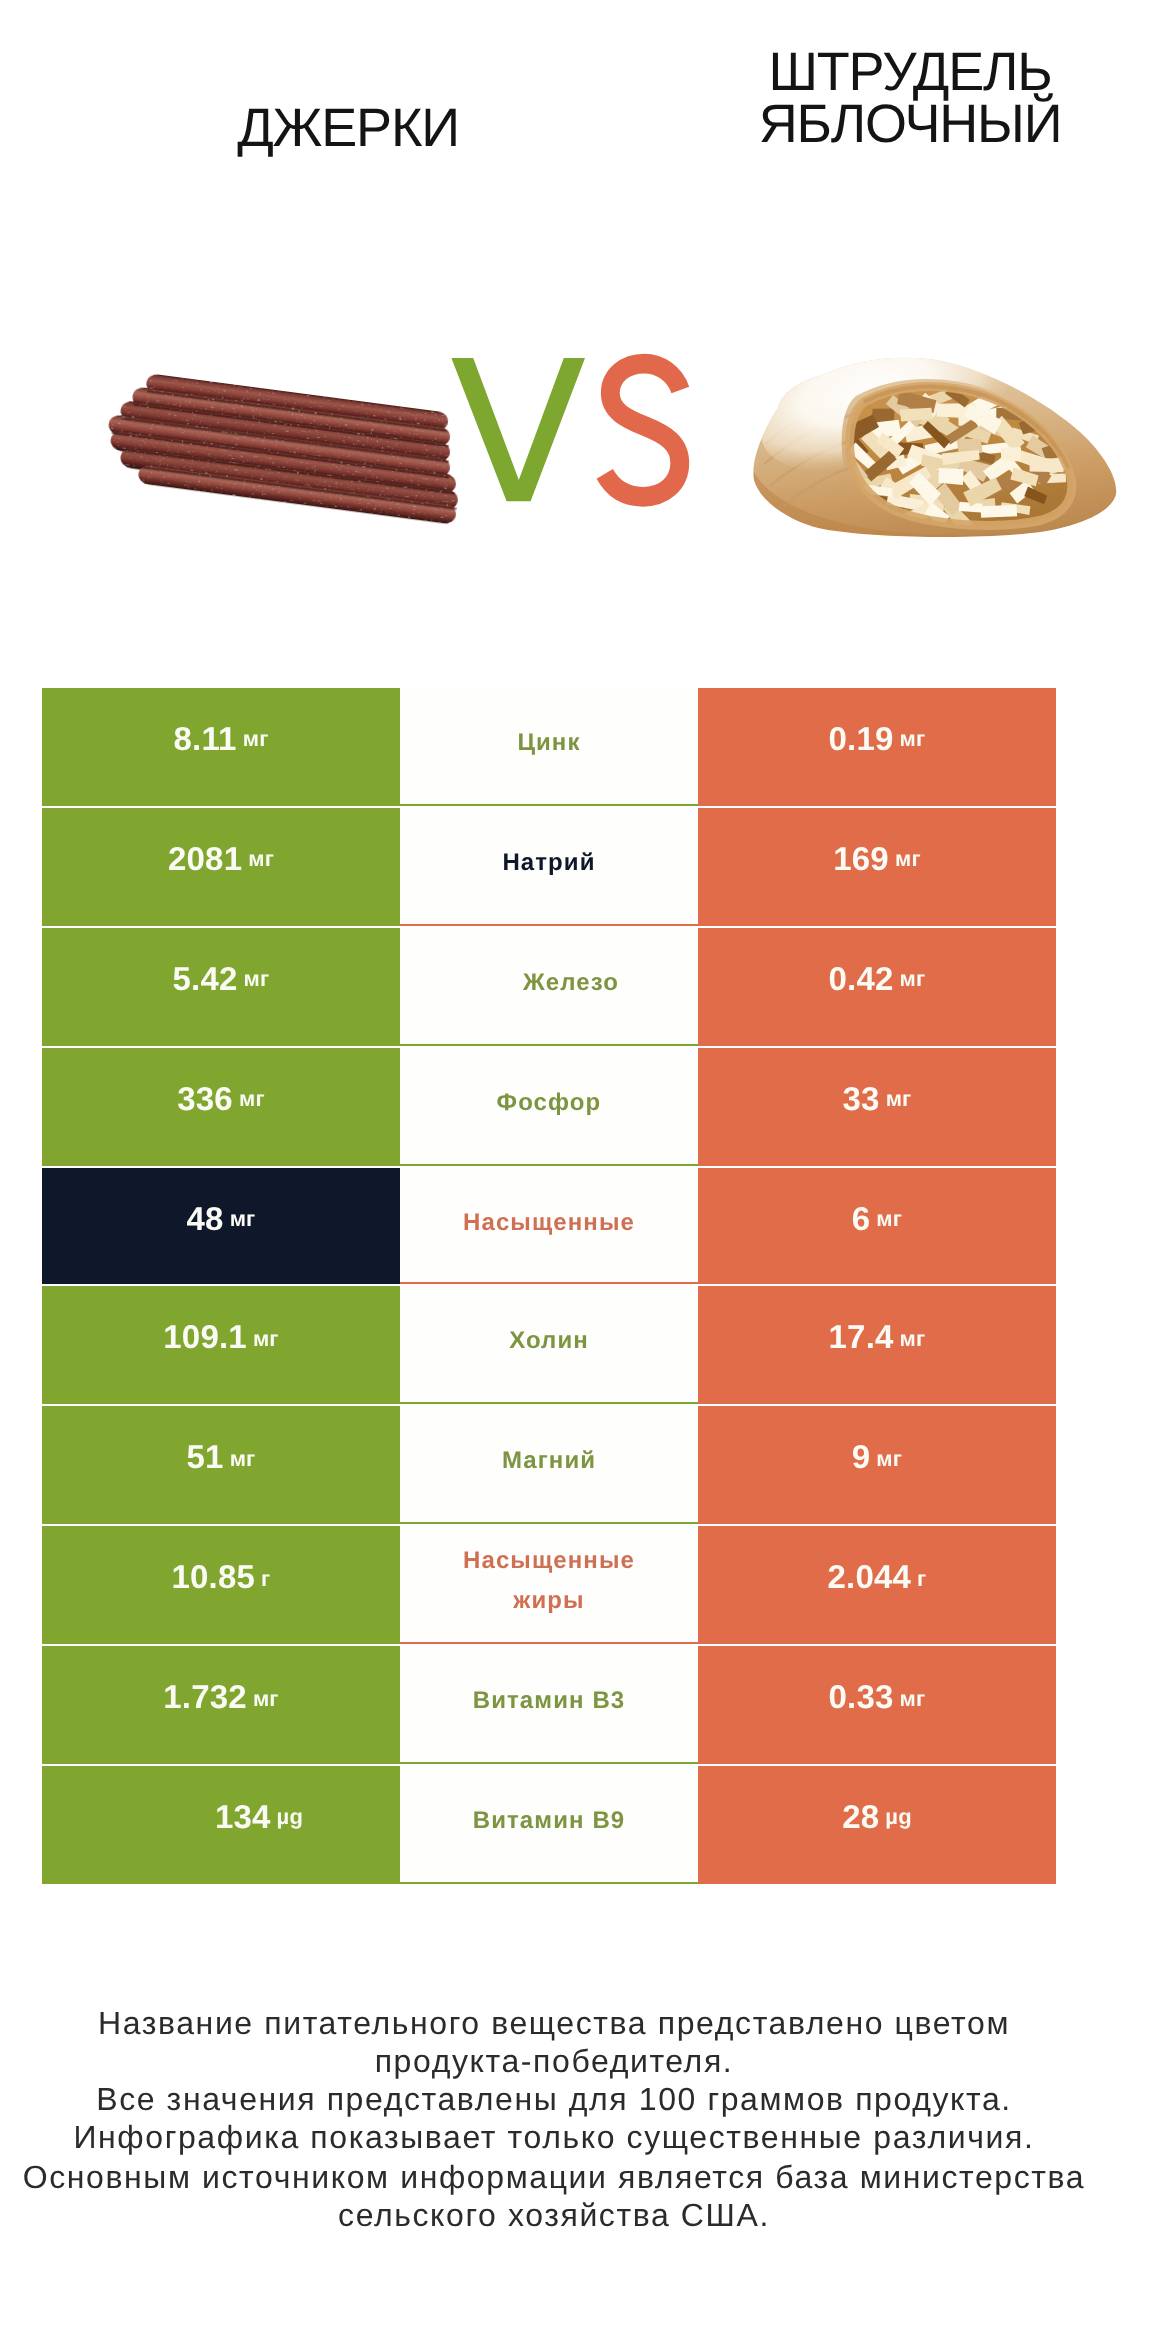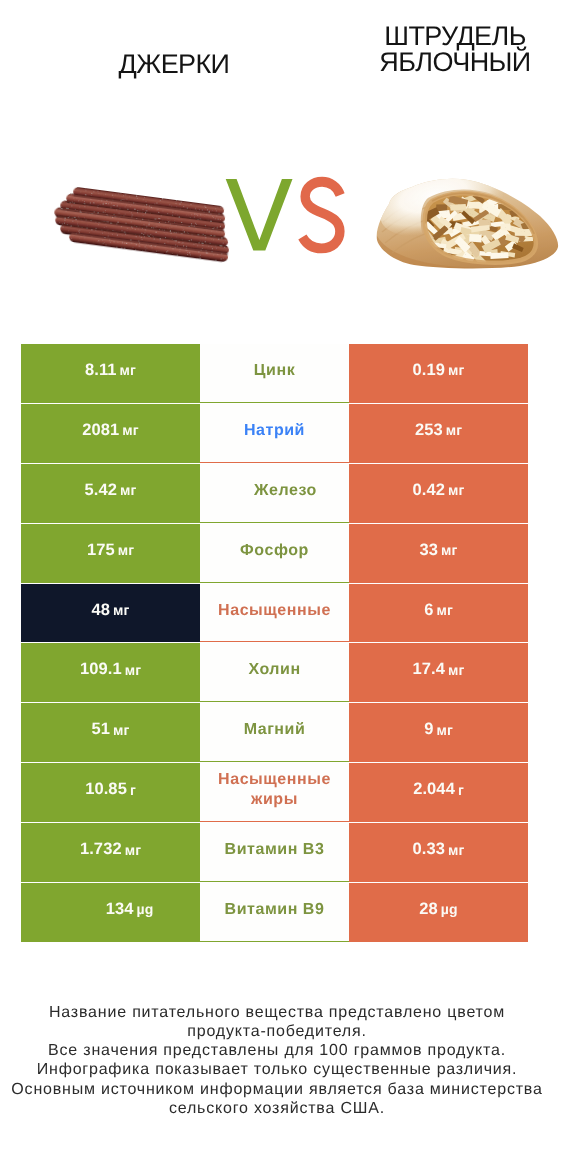--- a/index.html
+++ b/index.html
@@ -24,22 +24,22 @@
 
   
   .hero-svg{position:absolute;left:0;top:0;}
 
   
   .table{position:absolute;left:21px;top:344px;width:537px;}
   .row{position:relative;height:59.9px;display:flex;}
   .cell{box-sizing:border-box;display:flex;align-items:center;justify-content:center;text-align:center;}
   .cell-l,.cell-r{width:179px;height:58.9px;font-size:16.5px;font-weight:700;color:#fbfbf6;letter-spacing:0.1px;}
   .cell-l>*,.cell-r>*{position:relative;top:-3px;}
-  .cell-m{width:149px;height:58.9px;font-size:16px;font-weight:700;line-height:20px;letter-spacing:0.55px;padding:0 14px 4px;background:#fefefd;}
-  .unit{font-size:14px;font-weight:700;margin-left:3px;}
+  .cell-m{width:149px;height:58.9px;font-size:12px;font-weight:700;line-height:20px;letter-spacing:0.55px;padding:0 14px 4px;background:#fefefd;}
+  .unit{font-size:11px;font-weight:700;margin-left:3px;}
 
   
   .footer{
     position:absolute;left:1px;top:1003px;width:552px;
     text-align:center;color:#2b2b2b;font-size:16px;line-height:19.15px;letter-spacing:0.8px;
   }
 </style>
 </head>
 <body>
 
@@ -302,40 +302,40 @@
         <div class="cell cell-r" style="background: rgb(224, 108, 73);">
           <span>0.19</span>
           <span class="unit">мг</span>
         </div>
       </div>
       <div class="row">
         <div class="cell cell-l" style="background: rgb(128, 166, 47);">
           <span>2081</span>
           <span class="unit">мг</span>
         </div>
-        <div class="cell cell-m" style="color: #3b82f6; border-bottom: 1px solid rgb(224, 108, 73);">Натрий</div>
-        <div class="cell cell-r" style="background: rgb(224, 108, 73);">
-          <span>253</span>
+        <div class="cell cell-m" style="color: #0f172a; border-bottom: 1px solid rgb(224, 108, 73);">Натрий</div>
+        <div class="cell cell-r" style="background: rgb(224, 108, 73);">
+          <span>169</span>
           <span class="unit">мг</span>
         </div>
       </div>
       <div class="row">
         <div class="cell cell-l" style="background: rgb(128, 166, 47);">
           <span>5.42</span>
           <span class="unit">мг</span>
         </div>
         <div class="cell cell-m" style="color: rgb(125, 148, 64); border-bottom: 1px solid rgb(128, 166, 47); padding-left: 36px;">Железо</div>
         <div class="cell cell-r" style="background: rgb(224, 108, 73);">
           <span>0.42</span>
           <span class="unit">мг</span>
         </div>
       </div>
       <div class="row">
         <div class="cell cell-l" style="background: rgb(128, 166, 47);">
-          <span>175</span>
+          <span>336</span>
           <span class="unit">мг</span>
         </div>
         <div class="cell cell-m" style="color: rgb(125, 148, 64); border-bottom: 1px solid rgb(128, 166, 47);">Фосфор</div>
         <div class="cell cell-r" style="background: rgb(224, 108, 73);">
           <span>33</span>
           <span class="unit">мг</span>
         </div>
       </div>
       <div class="row">
         <div class="cell cell-l" style="background: #0f172a;">

